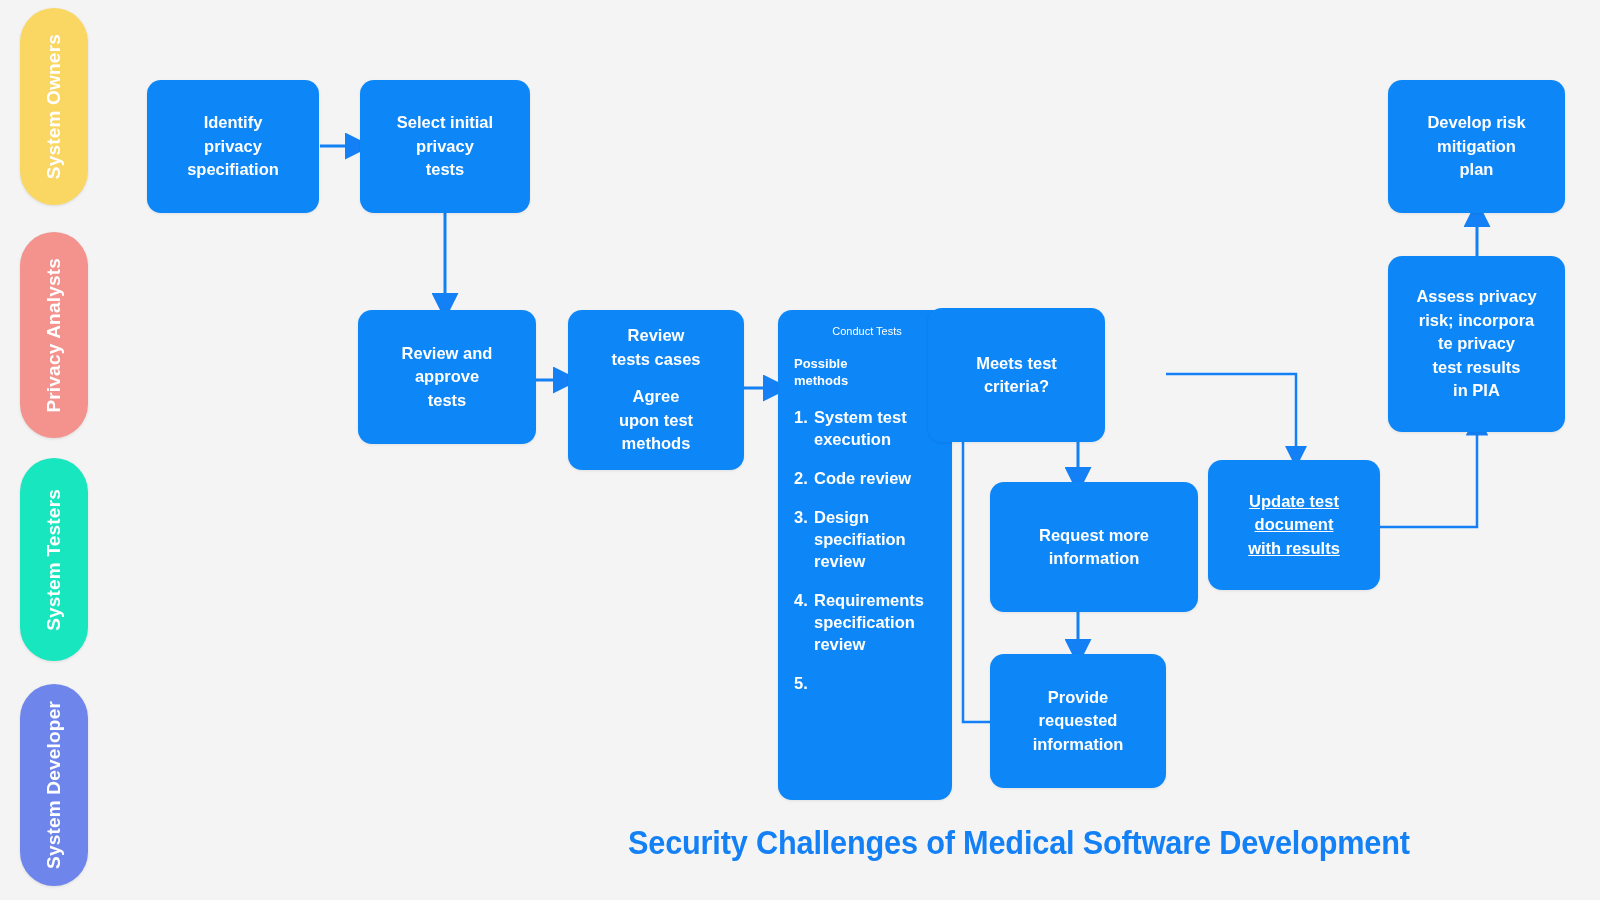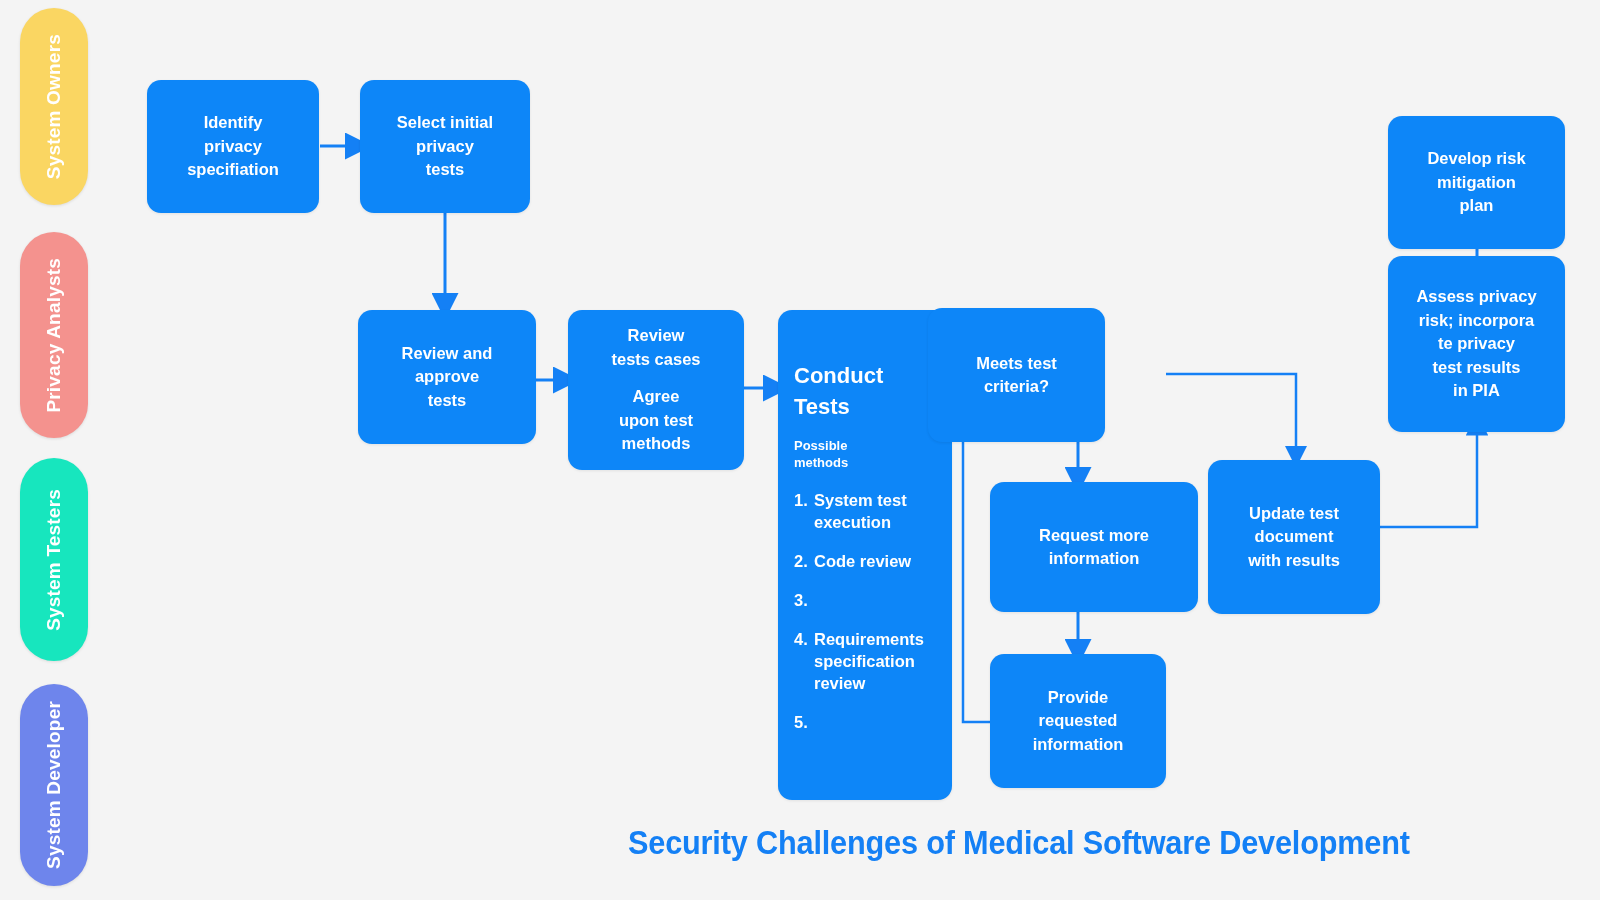--- a/index.html
+++ b/index.html
@@ -65,24 +65,23 @@
 
   
   .node.conduct {
     align-items: flex-start;
     justify-content: flex-start;
     text-align: left;
     padding: 14px 12px 14px 16px;
   }
   .conduct-title {
     align-self: center;
-    font-size: 22px;
-    font-weight: bold;
+    font-size: 11px;
+    font-weight: normal;
     margin-bottom: 16px;
-    margin-top: 36px;
   }
   .conduct-sub {
     font-size: 13px;
     font-weight: bold;
     margin-bottom: 18px;
     line-height: 1.3;
     width: 108px;
   }
   .conduct-list {
     margin: 0;
@@ -230,20 +229,21 @@
     <li>
       <span class="conduct-num">1.</span>
       <span class="conduct-txt">System test execution</span>
     </li>
     <li>
       <span class="conduct-num">2.</span>
       <span class="conduct-txt">Code review</span>
     </li>
     <li>
       <span class="conduct-num">3.</span>
+      <span class="conduct-txt">Design specifiation review</span>
     </li>
     <li>
       <span class="conduct-num">4.</span>
       <span class="conduct-txt">Requirements specification review</span>
     </li>
     <li>
       <span class="conduct-num">5.</span>
     </li>
   </ul>
 </div>
@@ -257,33 +257,33 @@
   <span class="line">Request more</span>
   <span class="line">information</span>
 </div>
 
 <div class="node" style="left:990px; top:654px; width:176px; height:134px;">
   <span class="line">Provide</span>
   <span class="line">requested</span>
   <span class="line">information</span>
 </div>
 
-<div class="node" style="left:1208px; top:460px; width:172px; height:154px;">
+<div class="node" style="left:1208px; top:460px; width:172px; height:130px;text-decoration:underline;">
   <span class="line">Update test</span>
   <span class="line">document</span>
   <span class="line">with results</span>
 </div>
 
 <div class="node" style="left:1388px; top:256px; width:177px; height:176px;">
   <span class="line">Assess privacy</span>
   <span class="line">risk; incorpora</span>
   <span class="line">te privacy</span>
   <span class="line">test results</span>
   <span class="line">in PIA</span>
 </div>
 
-<div class="node" style="left:1388px; top:80px; width:177px; height:133px;margin-top:36px;">
+<div class="node" style="left:1388px; top:80px; width:177px; height:133px;">
   <span class="line">Develop risk</span>
   <span class="line">mitigation</span>
   <span class="line">plan</span>
 </div>
 
 <div id="chart-title">Security Challenges of Medical Software Development</div>
 
 </body></html>

